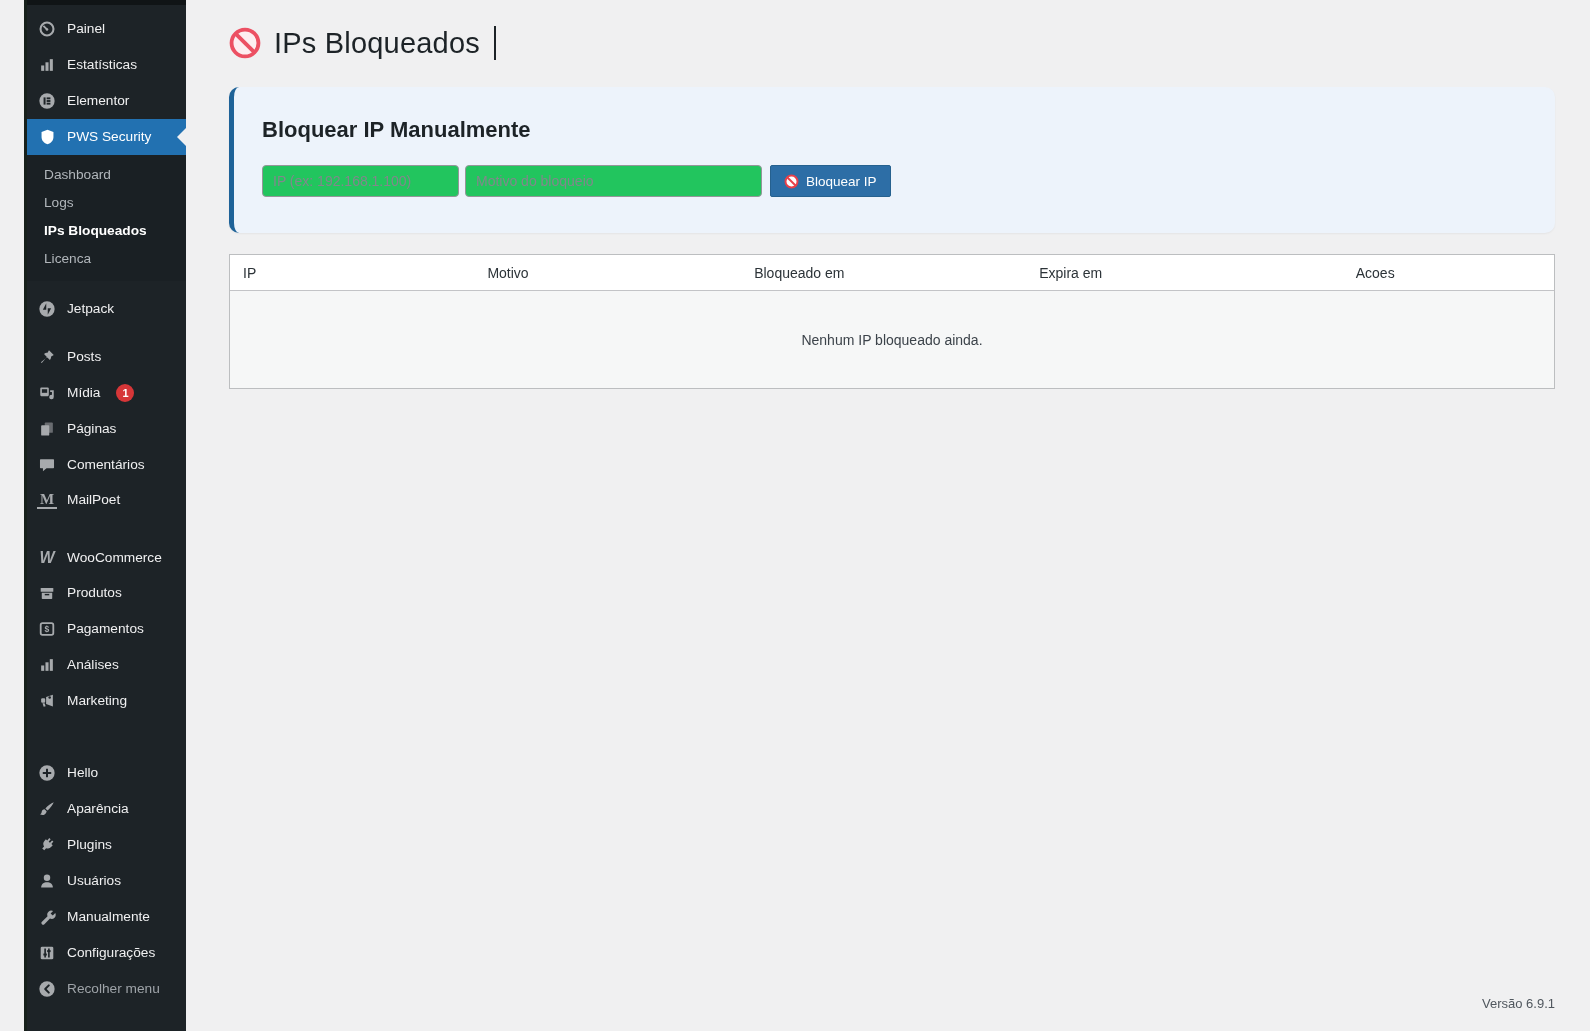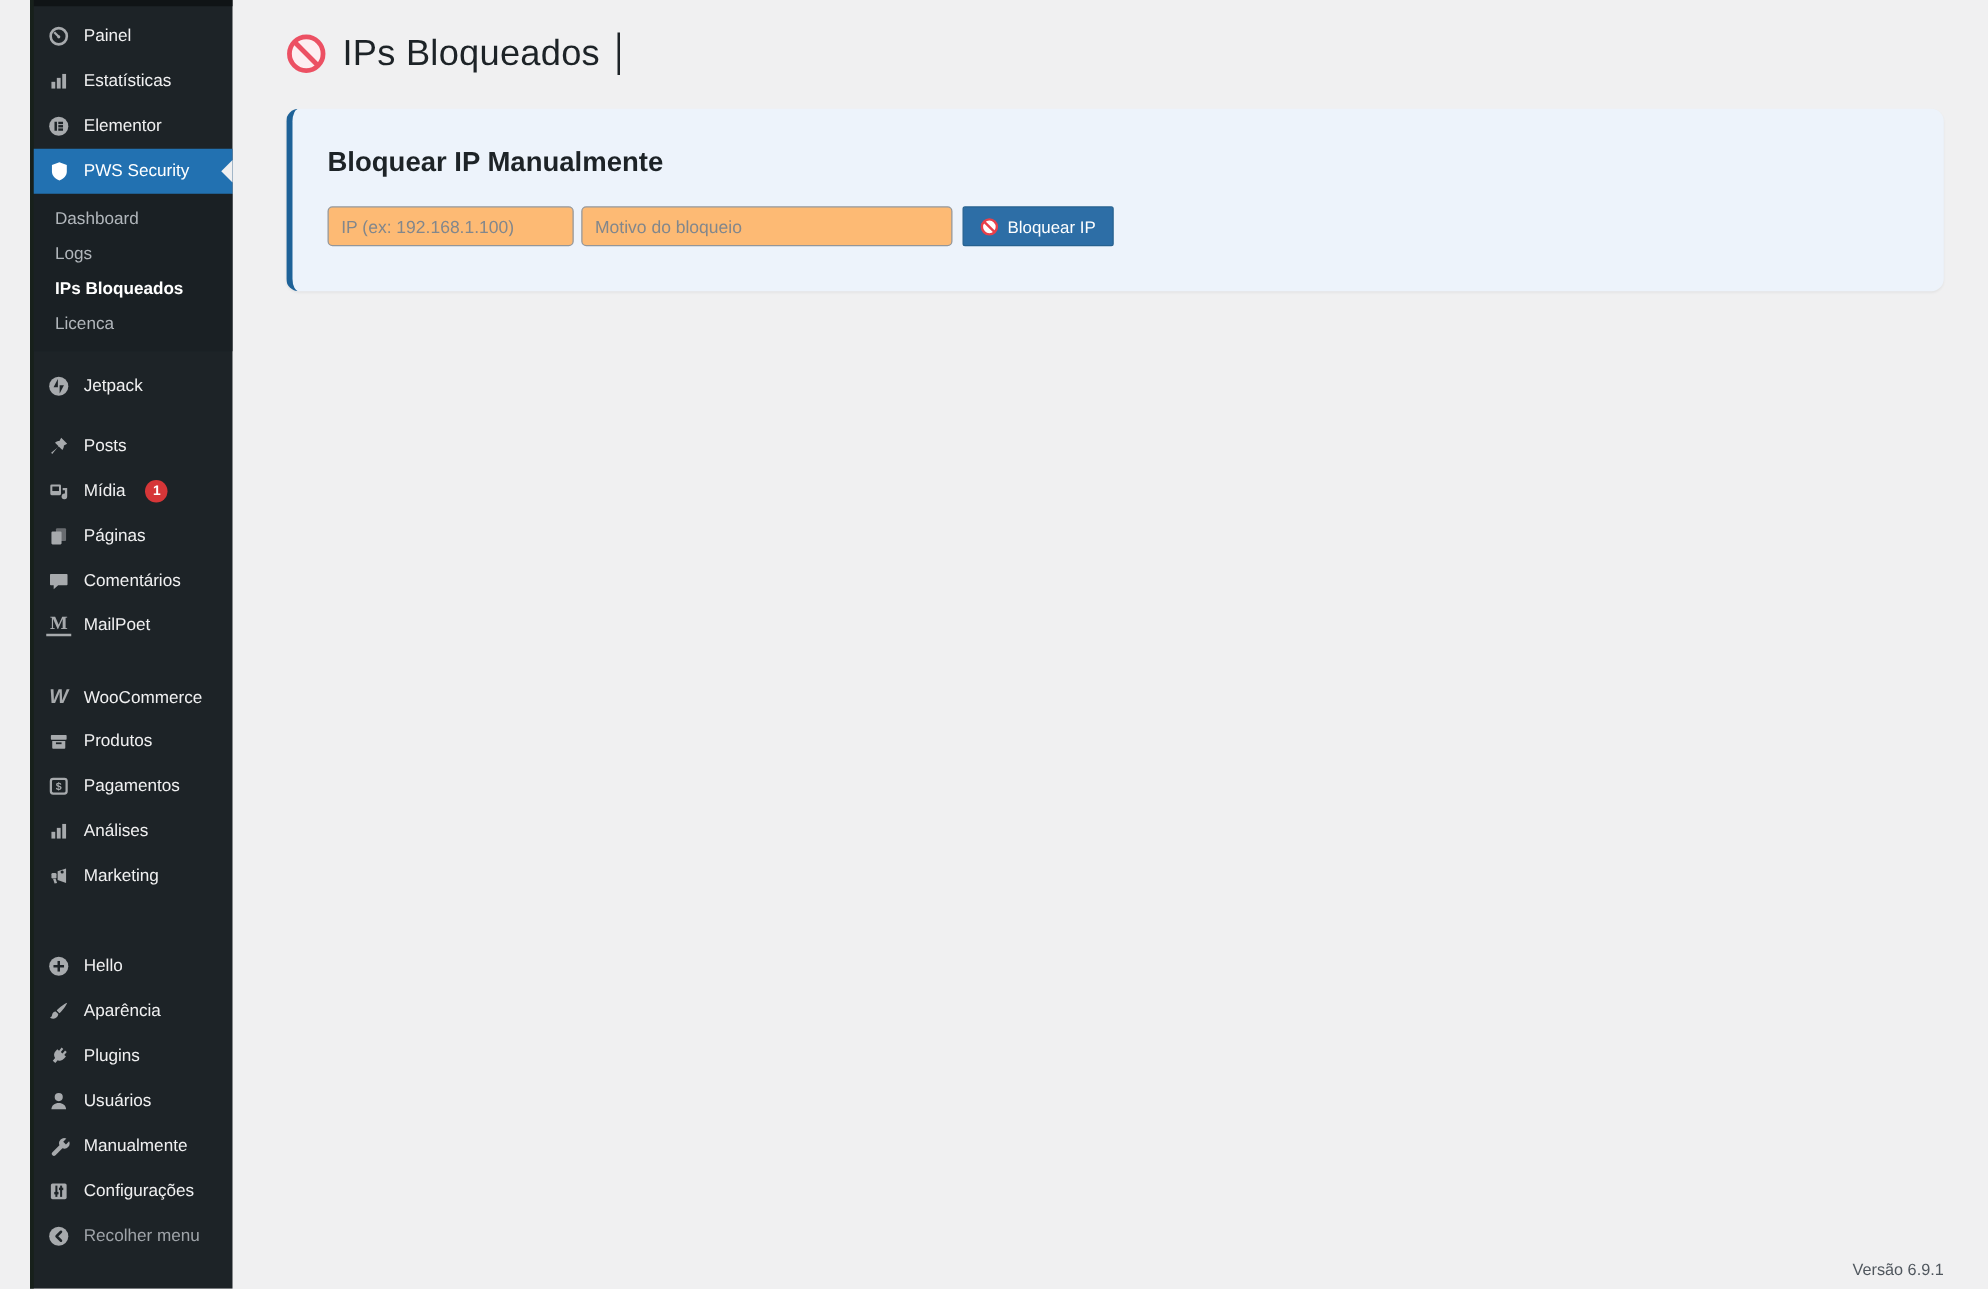--- a/index.html
+++ b/index.html
@@ -67,21 +67,21 @@
     background: #edf3fb;
     border-left: 5px solid #1e6298;
     border-radius: 10px;
     padding: 30px 28px 36px 28px;
     box-shadow: 0 1px 2px rgba(0,0,0,0.05);
   }
   .block-card h2 { font-size: 22px; color: #1d2327; font-weight: bold; margin-bottom: 22px; }
   .form-row { display: flex; align-items: center; gap: 6px; }
   .txt-input {
     height: 32px; border: 1px solid #949699; border-radius: 4px;
-    padding: 15px 10px; font-size: 14px; color: #2c3338; background: #fdba74;
+    padding: 15px 10px; font-size: 14px; color: #2c3338; background: #22c55e;
     font-family: "Liberation Sans", sans-serif;
   }
   .txt-input::placeholder { color: #82878c; opacity: 1; }
   .ip-input { width: 197px; }
   .reason-input { width: 297px; }
   .block-btn {
     height: 32px; margin-left: 2px;
     display: inline-flex; align-items: center; gap: 7px;
     background: #2d6ea6; border: 1px solid #26618f; border-radius: 2px;
     color: #fff; font-size: 13.5px; padding: 0 13px; cursor: pointer;
@@ -95,21 +95,21 @@
     align-items: center; font-size: 14px; color: #2c3338;
   }
   .ip-table-header .th { text-align: center; }
   .ip-table-header .th:first-child { text-align: left; padding-left: 13px; }
   .ip-table-empty {
     height: 97px; display: flex; align-items: center; justify-content: center;
     font-size: 14px; color: #3c434a;
   }
 
   .version-footer {
-    position: absolute; right: 35px; bottom: 8px;
+    position: absolute; right: 35px; bottom: 20px;
     font-size: 13px; color: #50575e;
   }
 
   svg { display: block; }
 </style>
 </head>
 <body>
 
 <div class="sidebar">
   <div class="sidebar-top-strip"></div>
@@ -376,15 +376,25 @@
           <svg width="15" height="15" viewBox="0 0 20 20">
               <circle cx="10" cy="10" r="8" fill="#ffffff" stroke="#e8404a" stroke-width="2.6"></circle>
               <line x1="4.6" y1="4.6" x2="15.4" y2="15.4" stroke="#e8404a" stroke-width="2.6"></line>
             </svg>
         </span>
         <span>Bloquear IP</span>
       </button>
     </div>
   </div>
 
+  <div class="ip-table">
+    <div class="ip-table-header">
+      <div class="th">IP</div>
+      <div class="th">Motivo</div>
+      <div class="th">Bloqueado em</div>
+      <div class="th">Expira em</div>
+      <div class="th">Acoes</div>
+    </div>
+    <div class="ip-table-empty">Nenhum IP bloqueado ainda.</div>
+  </div>
 
   <div class="version-footer">Versão 6.9.1</div>
 </div>
 
 </body></html>

